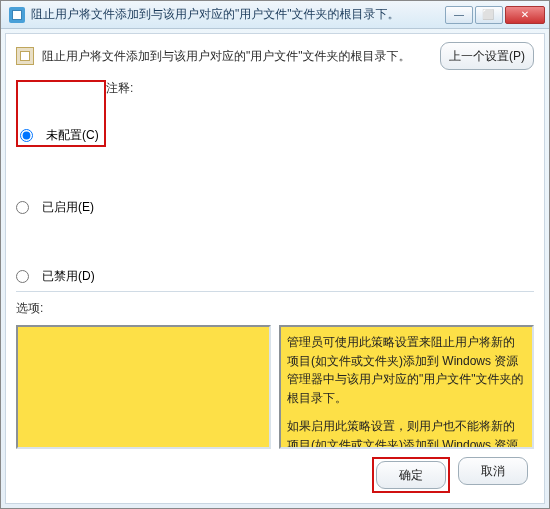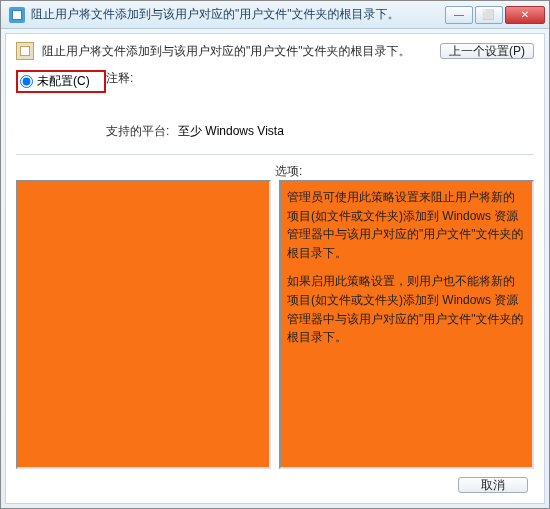--- a/index.html
+++ b/index.html
@@ -10,35 +10,35 @@
   .titlebar-icon::after{content:"";position:absolute;inset:3px;background:#fff;border:1px solid #3a84b8;}
   .title-text { flex: 1; color: #1a3a5a; white-space: nowrap; overflow: hidden; text-overflow: ellipsis; }
   .winbtns { display: flex; gap: 2px; }
   .winbtn { width: 28px; height: 18px; border: 1px solid #8aa8c0; background: linear-gradient(#fdfdfe,#d9e7f3); display: flex; align-items: center; justify-content: center; font-size: 10px; color: #3a5a78; border-radius: 2px; }
   .winbtn.close { background: linear-gradient(#e88,#c33); color:#fff; border-color:#a33; width: 40px; }
   .content { flex: 1; background: #fff; margin: 4px; border: 1px solid #c9d6e2; padding: 8px 10px; display: flex; flex-direction: column; overflow: hidden;}
   .header-row { display: flex; align-items: center; gap: 8px; margin-bottom: 6px; }
   .header-icon { width: 18px; height: 18px; background:#e9dfc6; border:1px solid #bfa65c; position:relative; }
   .header-icon::after{content:"";position:absolute;inset:3px;background:#fff;border:1px solid #bfa65c;}
   .header-text { flex: 1; color:#2a2a2a; }
-  .btn { height: 16px; padding: 0 8px; border: 1px solid #9faeb9; background: linear-gradient(#fdfdfe,#e9eef3); border-radius: 3px; font-size: 12px; font-family: inherit; color:#222; display:inline-flex;align-items:center;justify-content:center; }
+  .btn { height: 28px; padding: 0 8px; border: 1px solid #9faeb9; background: linear-gradient(#fdfdfe,#e9eef3); border-radius: 9px; font-size: 12px; font-family: inherit; color:#222; display:inline-flex;align-items:center;justify-content:center; }
   .config-row { margin-top: 4px; }
   .radios { display: flex; flex-direction: column; gap: 8px; float:left; width: 90px; }
-  .radio-item { display: flex; align-items: center; gap: 4px; }
+  .radio-item { display: flex; align-items: center; gap: 13px; margin-top: 44px; }
   .radio-item input { margin:0; }
   .highlight { border: 2px solid #d01010; padding: 1px 4px 1px 2px; display:inline-flex; align-items:center; gap:4px;}
   .right-block { margin-left: 90px; }
   .r-row { margin-bottom: 8px; display:flex; align-items:center; gap:6px;}
   .r-label { width: 66px; color:#333;}
   .r-val { flex:1; }
   .divider { border:none; border-top:1px solid #d0dbe5; margin: 6px 0 8px 0; clear:both;}
-  .mid-head { display:flex; margin-bottom:0;justify-content:flex-end; }
+  .mid-head { display:flex; margin-bottom:8px; }
   .mid-head > div { width:50%; color:#333;}
   .panes { display:flex; gap:8px; flex:1; min-height:0; }
-  .pane { flex:1; border:2px inset #d9e2ea; background:#f97316; padding:6px; overflow:auto; font-size:12px; color:#222; line-height:1.55; }
+  .pane { flex:1; border:2px inset #d9e2ea; background:#fde047; padding:6px; overflow:auto; font-size:12px; color:#222; line-height:1.55; }
   .pane p { margin-bottom:10px; }
   .footer { display:flex; justify-content:flex-end; gap:8px; padding:8px 6px 2px 0;}
   .ok-wrap { border:2px solid #d01010; padding:2px; }
 </style>
 </head>
 <body>
 
 <div class="window">
 
   <div class="titlebar">
@@ -60,48 +60,55 @@
     </div>
 
     <div class="config-row">
       <div class="radios">
         <span class="highlight">
           <label class="radio-item">
             <input type="radio" name="cfg" checked="" style="">
             <span>未配置(C)</span>
           </label>
         </span>
+        <label class="radio-item">
+          <input type="radio" name="cfg" style="">
+          <span>已启用(E)</span>
+        </label>
+        <label class="radio-item">
+          <input type="radio" name="cfg" style="">
+          <span>已禁用(D)</span>
+        </label>
       </div>
 
       <div class="right-block">
         <div class="r-row">
           <div class="r-label">注释:</div>
           <div class="r-val"></div>
         </div>
         <div style="height:28px"></div>
-        <div class="r-row">
-          <div class="r-label">支持的平台:</div>
-          <div class="r-val">至少 Windows Vista</div>
-        </div>
       </div>
     </div>
 
     <hr class="divider">
 
     <div class="mid-head">
       <div>选项:</div>
     </div>
 
     <div class="panes">
       <div class="pane"></div>
       <div class="pane">
         <p>管理员可使用此策略设置来阻止用户将新的项目(如文件或文件夹)添加到 Windows 资源管理器中与该用户对应的"用户文件"文件夹的根目录下。</p>
         <p>如果启用此策略设置，则用户也不能将新的项目(如文件或文件夹)添加到 Windows 资源管理器中与该用户对应的"用户文件"文件夹的根目录下。</p>
 
       </div>
     </div>
 
     <div class="footer">
+      <span class="ok-wrap">
+        <button class="btn" style="width:70px">确定</button>
+      </span>
       <button class="btn" style="width:70px">取消</button>
     </div>
 
   </div>
 </div>
 
 </body></html>

